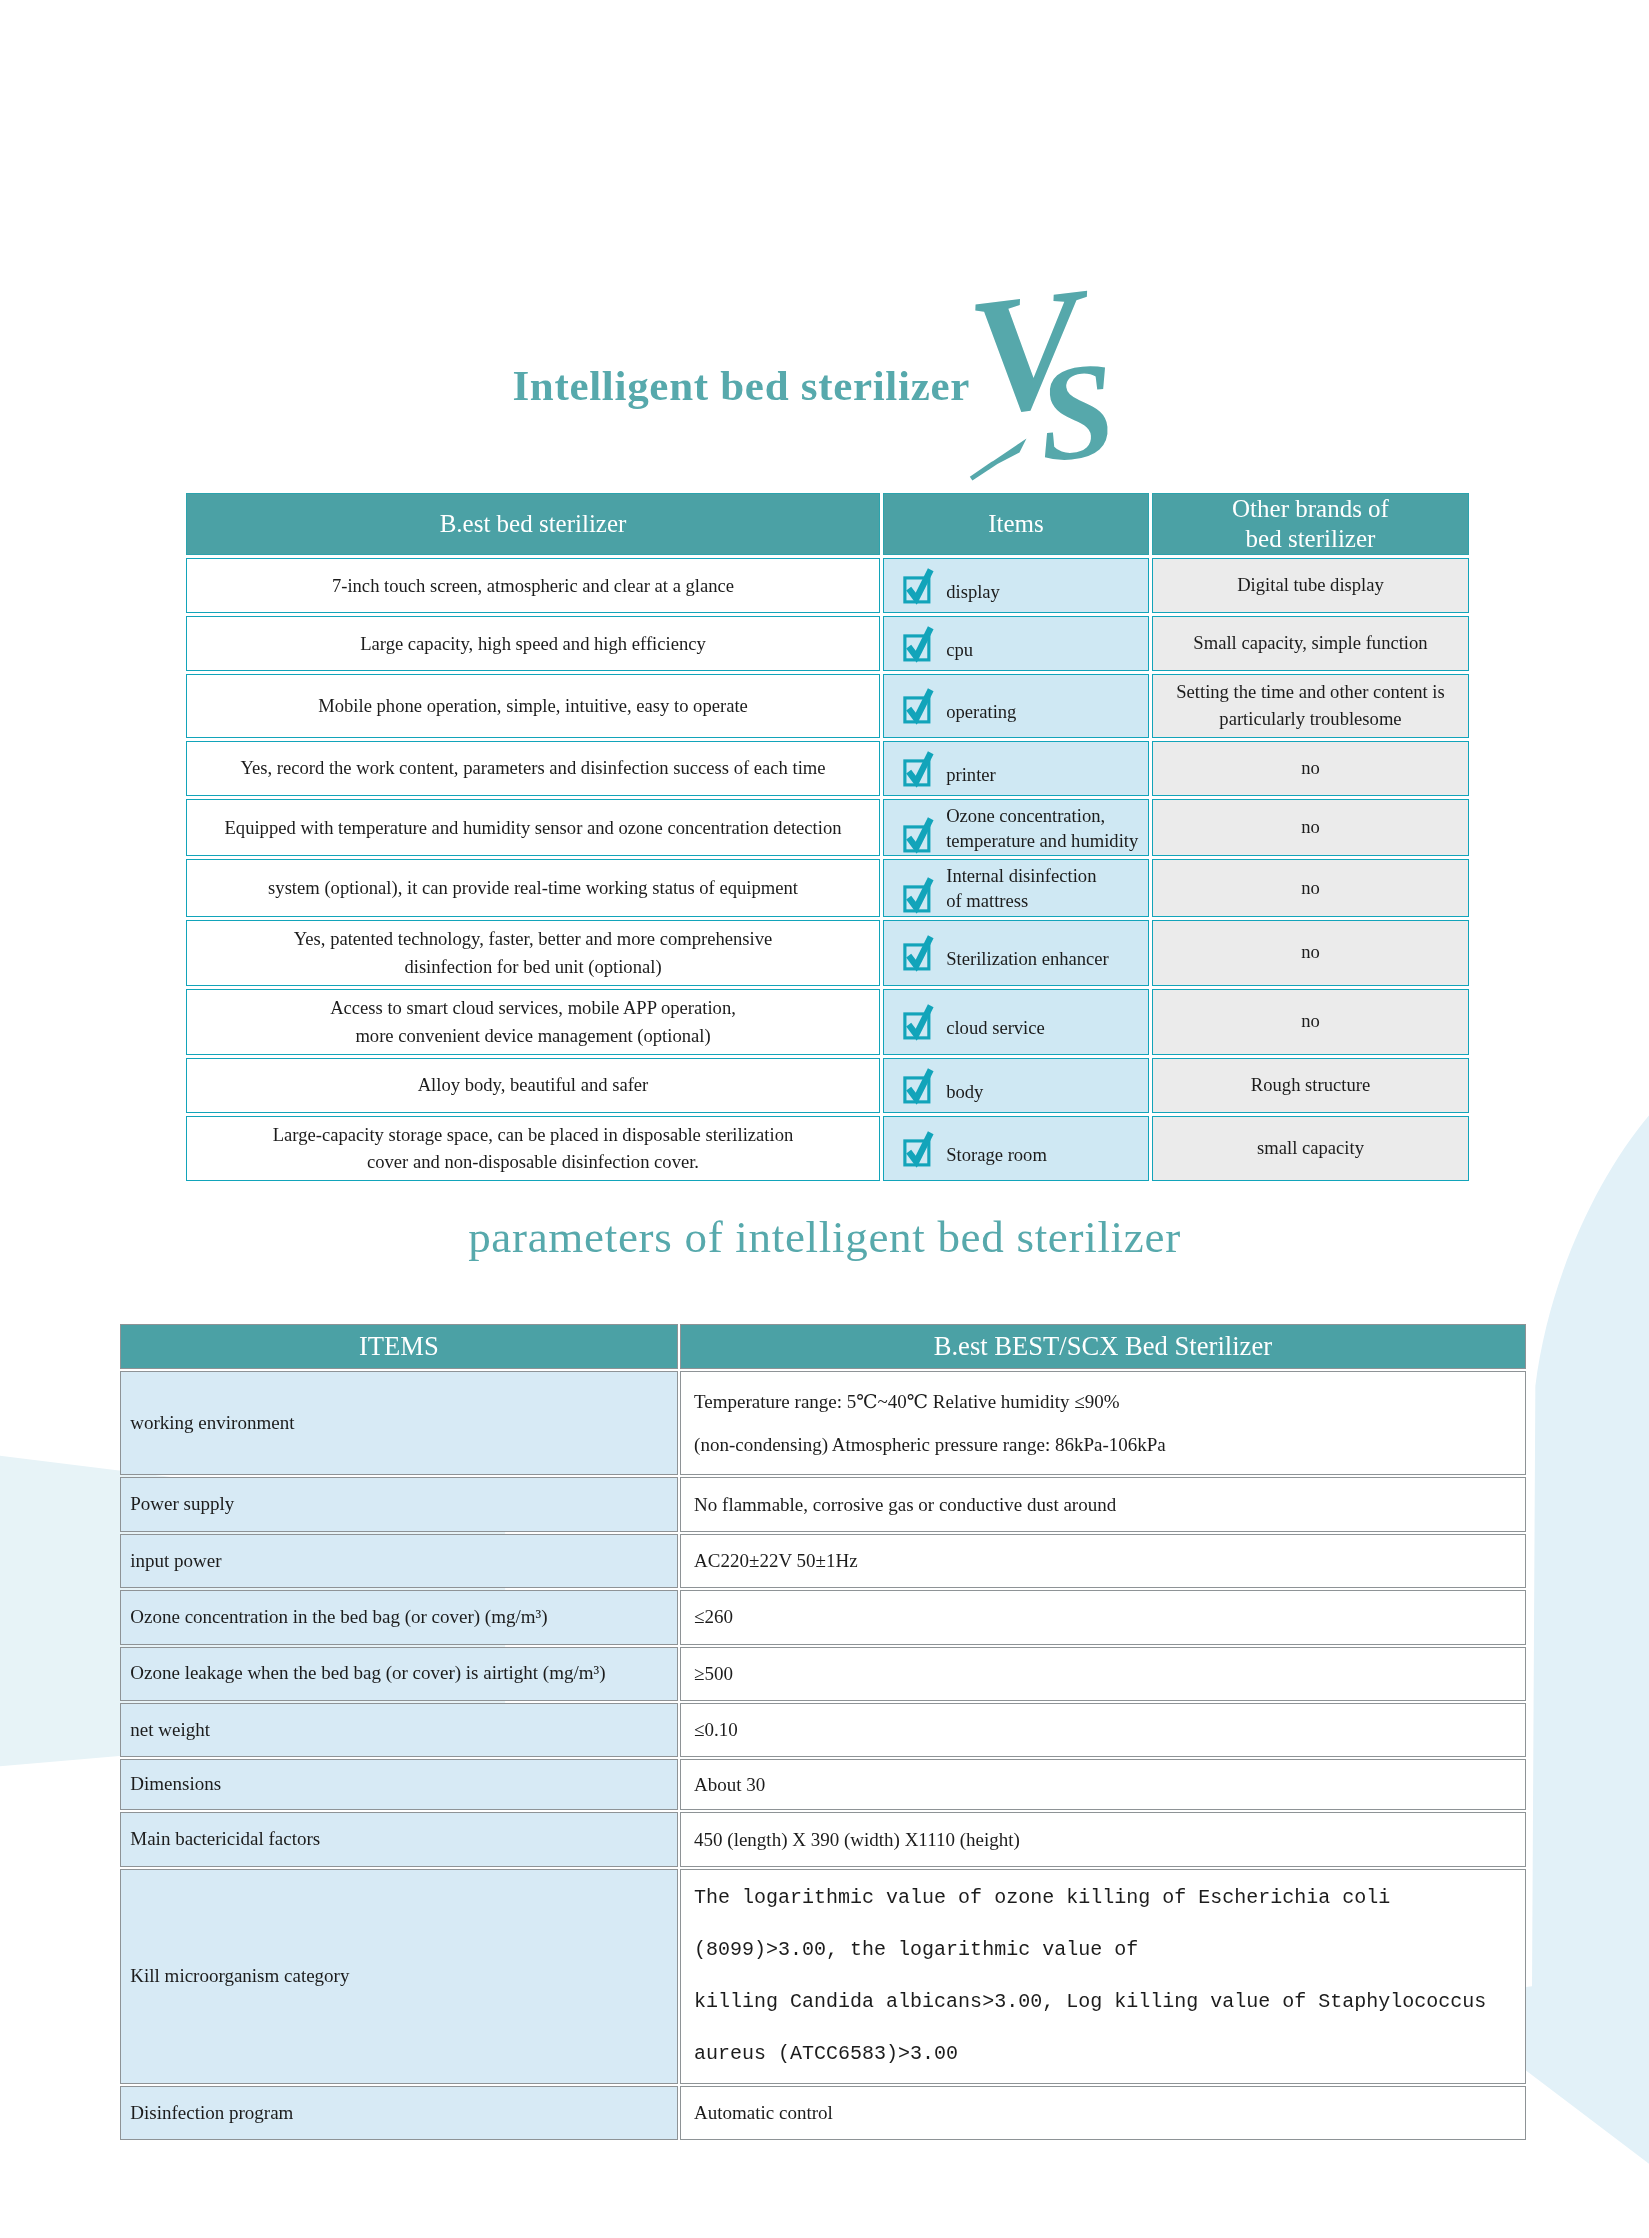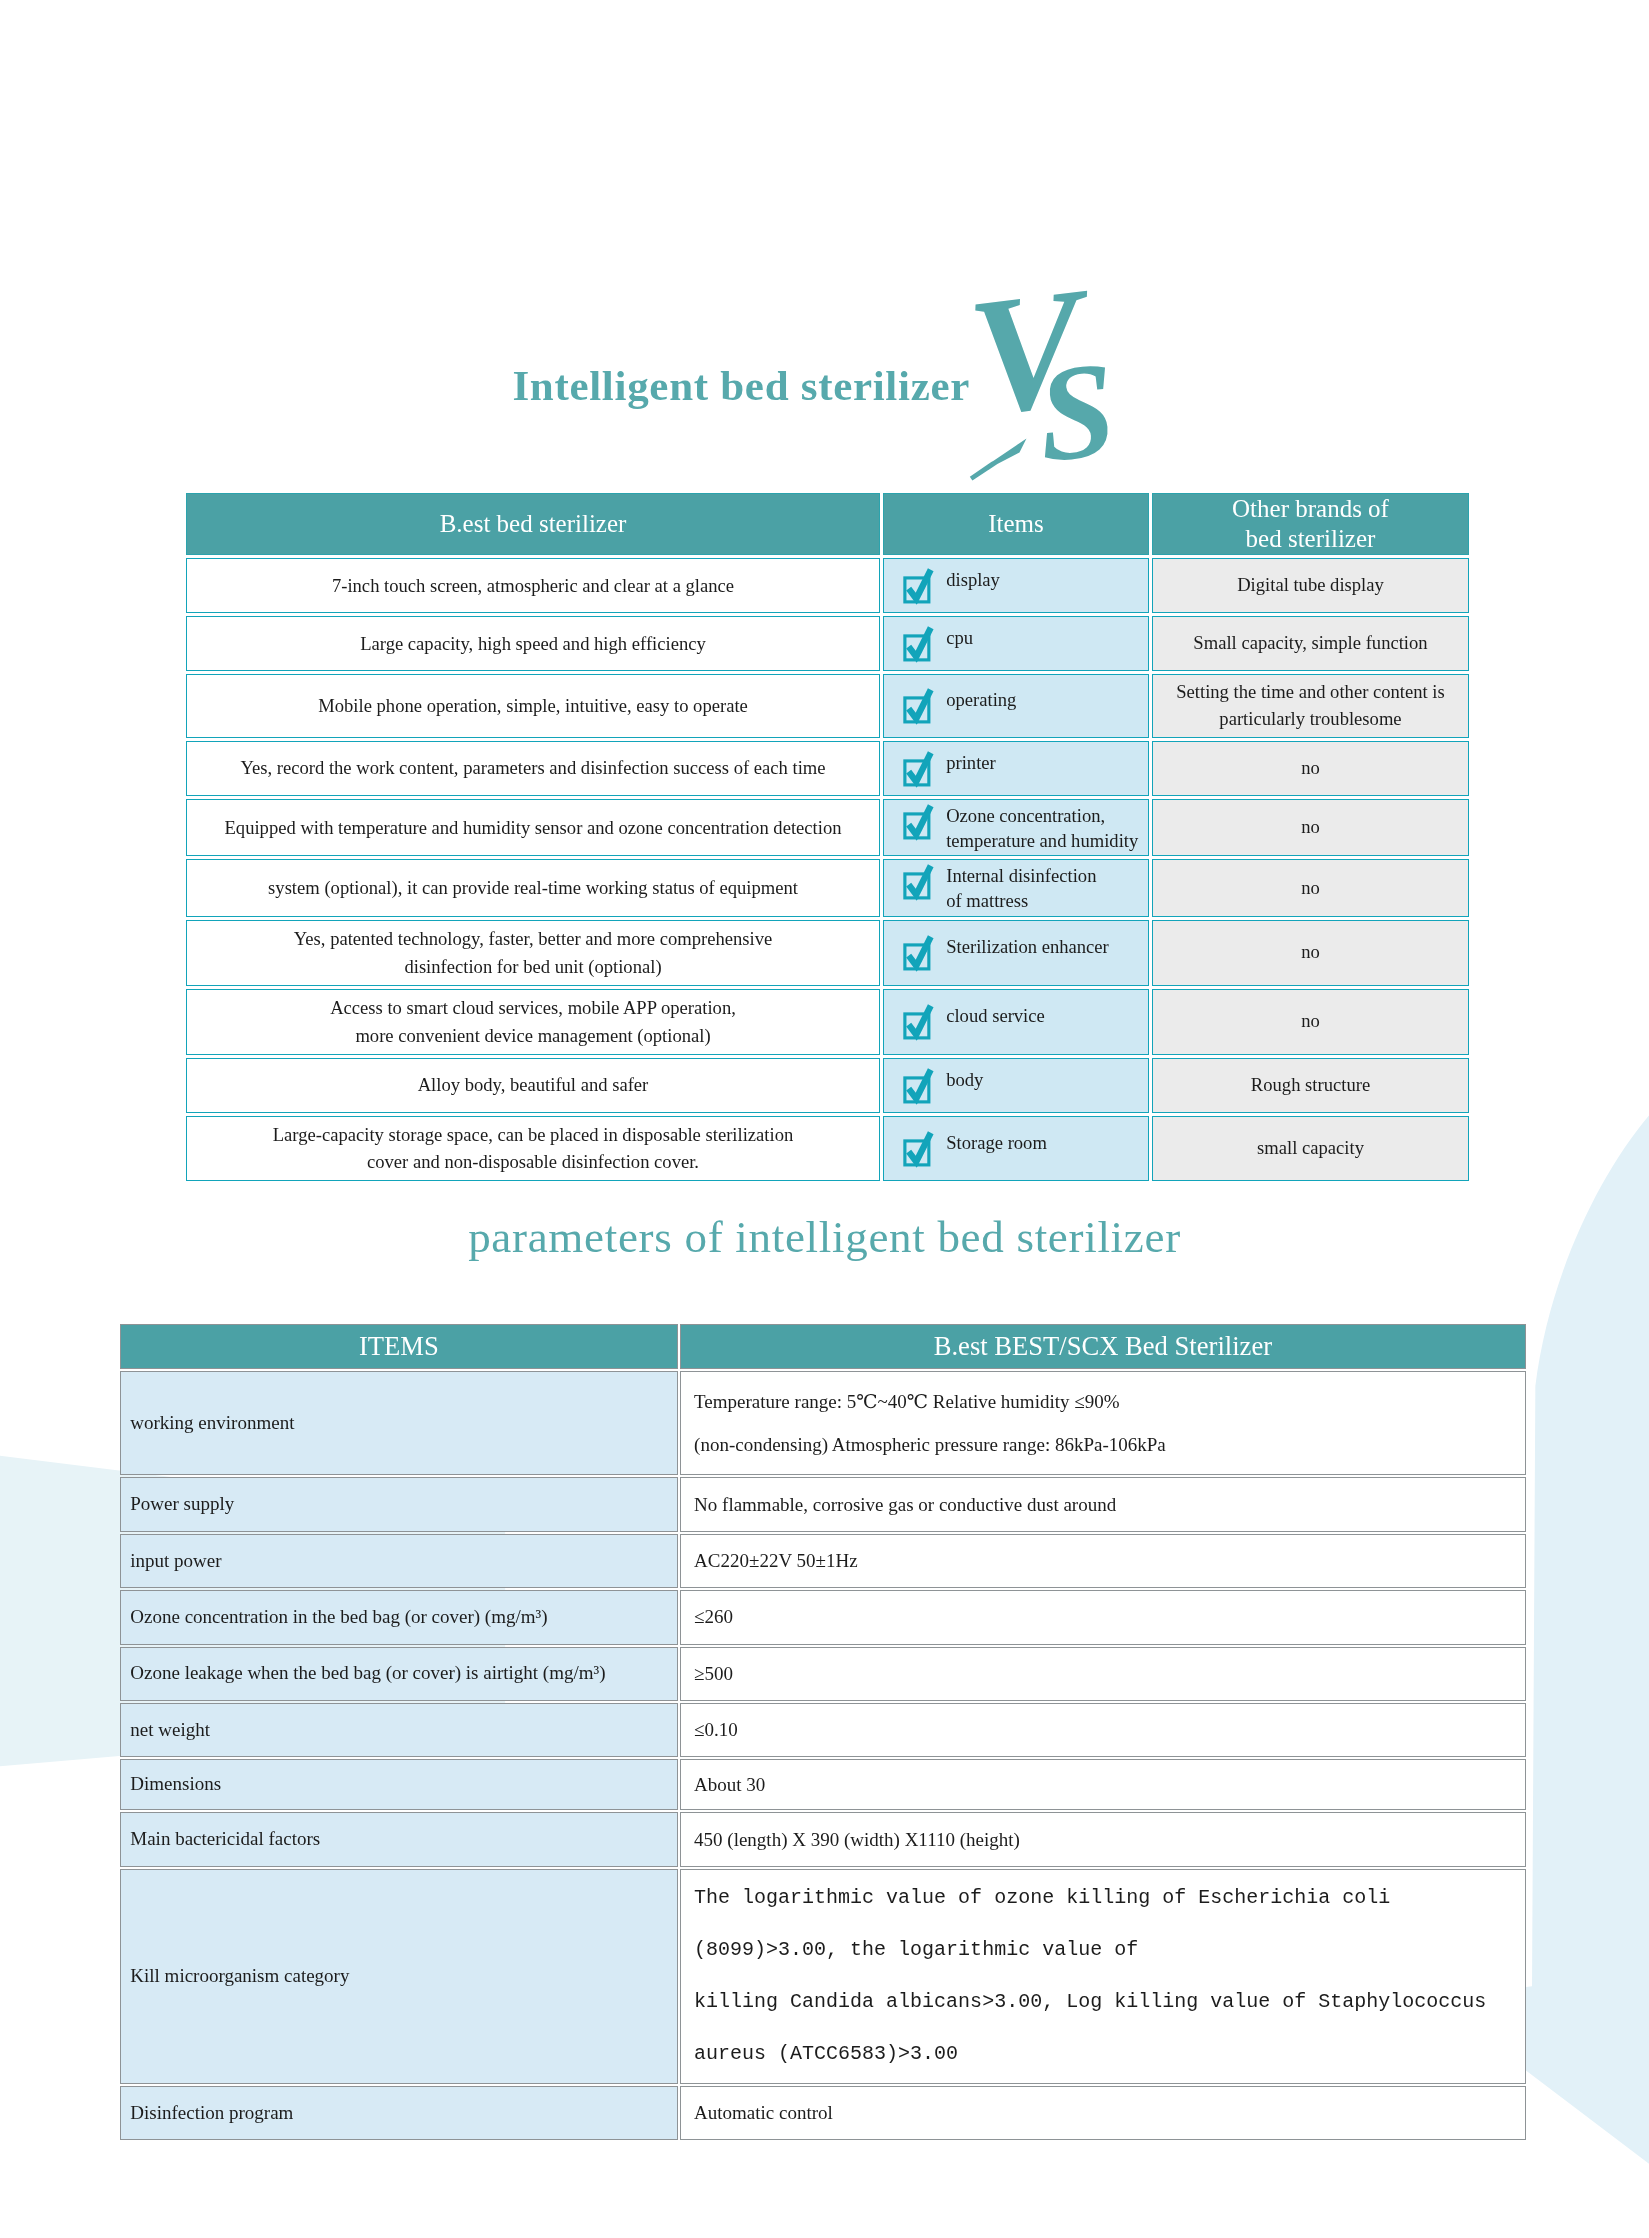--- a/index.html
+++ b/index.html
@@ -39,21 +39,21 @@
     font-weight:normal;font-size:25px;height:41px;text-align:center;
     white-space:pre-line;line-height:1.2;padding:0 4px;
   }
   .compare td{
     border:1.3px solid #12a4ba;font-size:18.6px;color:#1c1c1c;height:45px;
     vertical-align:middle;white-space:pre-line;
   }
   .compare td.best{background:#ffffff;text-align:center;padding:4px 10.6px;line-height:1.5;}
   .compare td.item{background:#cfe8f3;padding:2.7px 5.3px 2.7px 18.6px;}
   .compare td.other{background:#ebebeb;text-align:center;padding:4px 11px;line-height:1.45;}
-  .item-wrap{display:flex;align-items:flex-start;gap:14.6px;}
+  .item-wrap{display:flex;align-items:flex-end;gap:14.6px;}
   .check{width:29px;height:37px;flex:0 0 auto;overflow:visible;}
   .item-label{font-size:18.6px;line-height:1.35;}
 
   
   .params{
     position:absolute;left:118px;top:1322px;width:1410px;border-spacing:2.7px;
   }
   .params th{
     background:#4ba1a5;border:1.3px solid #8e9396;color:#ffffff;
     font-weight:normal;font-size:26.6px;height:43px;text-align:center;padding:0 4px;

